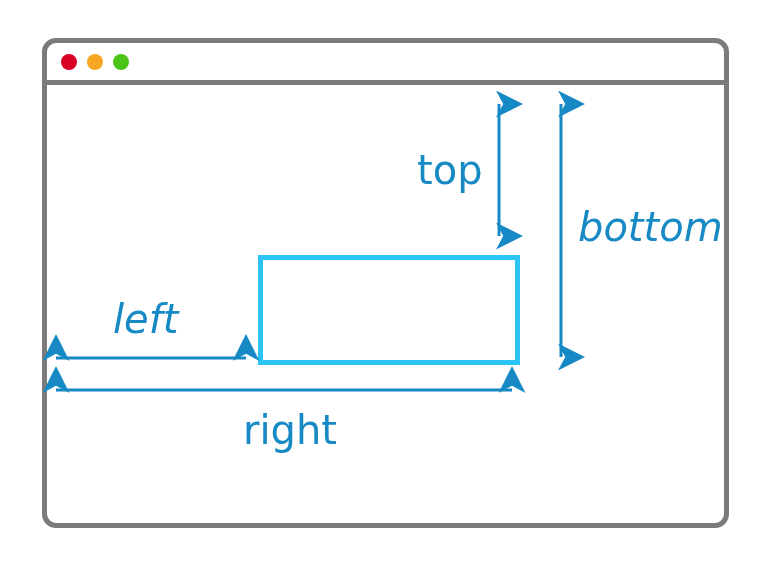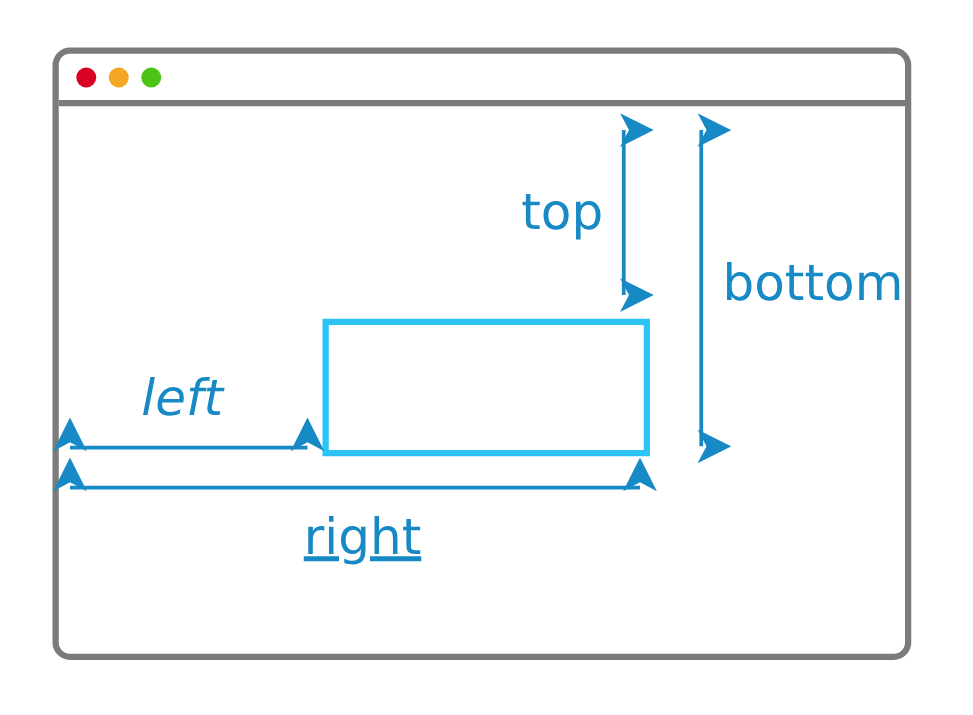--- a/index.html
+++ b/index.html
@@ -96,23 +96,23 @@
   
   .dim-label {
     position: absolute;
     color: #1789c4;
     font-family: "DejaVu Sans", "Liberation Sans", sans-serif;
     font-weight: 400;
     white-space: nowrap;
     line-height: 1;
   }
   .label-top    { left: 417px; top: 150px; font-size: 40px; }
-  .label-bottom { left: 578px; top: 207px; font-size: 40px; }
+  .label-bottom { left: 578px; top: 207px; font-size: 40px; font-style: italic; }
   .label-left   { left: 113px; top: 299px; font-size: 40px; font-style: italic; }
-  .label-right  { left: 243px; top: 410px; font-size: 40px; text-decoration: underline; }
+  .label-right  { left: 243px; top: 410px; font-size: 40px; }
 </style>
 </head>
 <body>
 
 <div id="stage">
 
   <div class="browser-window">
 
     <div class="titlebar">
       <div class="traffic-lights">

